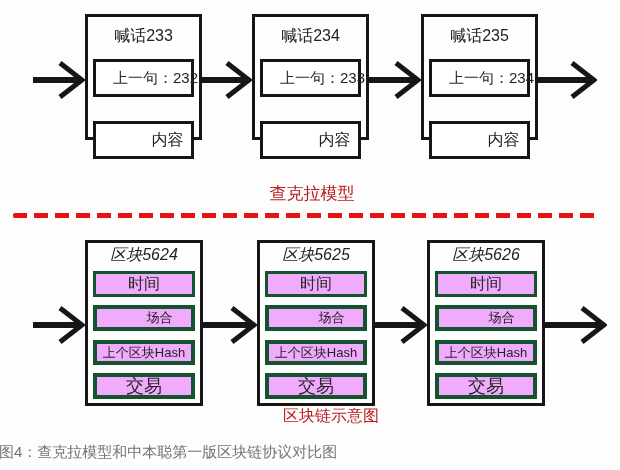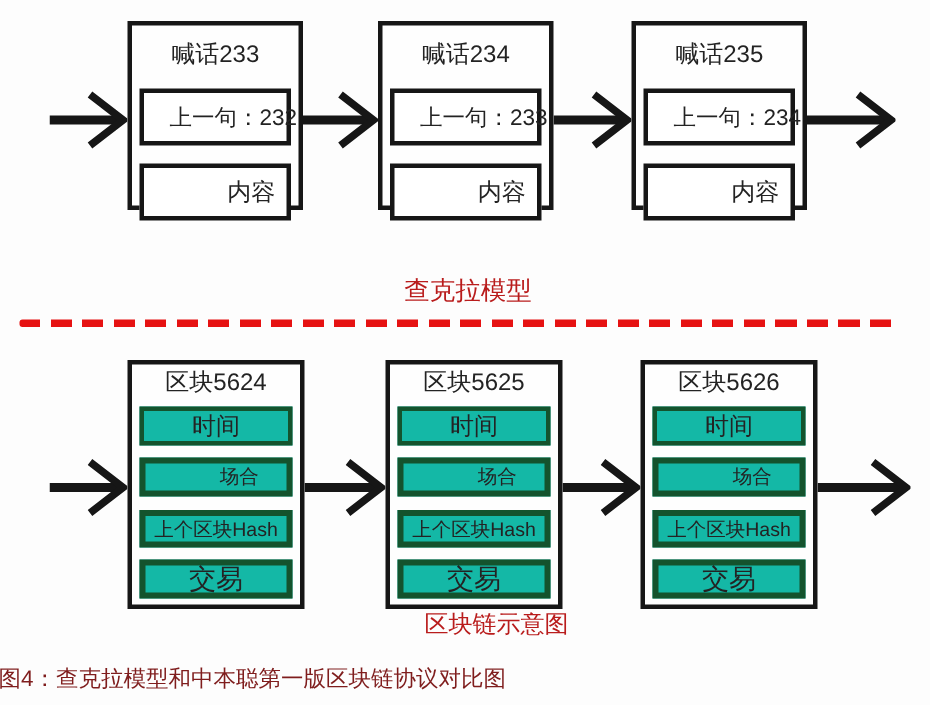--- a/index.html
+++ b/index.html
@@ -14,41 +14,41 @@
   .bottom-row { top:240px; padding-left:33px; }
   .arrow { flex:none; display:block; }
   .top-row .arrow { margin-top:46px; }
   .bottom-row .arrow { margin-top:65px; }
 
   
   .shout-box { flex:none; width:117px; height:126px; border:3px solid #161616; background:#fefefe; padding:0 5px; }
   .shout-title { height:38px; display:flex; align-items:center; justify-content:center; font-size:16px; }
   .shout-field { height:38px; border:3px solid #161616; display:flex; align-items:center; justify-content:center; font-size:15px; background:#fff; }
   .shout-field.prev { margin-top:4px; white-space:nowrap;padding-left:24px; }
-  .shout-field.content { margin-top:12px; font-size:16px;padding-left:48px; }
+  .shout-field.content { margin-top:24px; font-size:16px;padding-left:48px; }
 
   
   .block-box { flex:none; width:118px; height:166px; border:3px solid #161616; background:#fefefe; padding:0 5px; }
-  .block-title { height:24px; display:flex; align-items:center; justify-content:center; font-size:16px; }
-  .block-field { border:4px solid #14532d; display:flex; align-items:center; justify-content:center; background:#14b8a6; }
+  .block-title { height:24px; display:flex; align-items:center; justify-content:center; font-size:16px;font-style:italic; }
+  .block-field { border:4px solid #14532d; display:flex; align-items:center; justify-content:center; background:#f0abfc; }
   .block-field.time { margin-top:4px; height:26px; border-width:3px; font-size:16px; }
   .block-field.f1 { margin-top:8px; height:26px; font-size:13px;padding-left:31px; }
   .block-field.f2 { margin-top:9px; height:25px; font-size:13px; }
   .block-field.f3 { margin-top:8px; height:26px; font-size:18px; }
 
   .diagram-label { position:absolute; transform:translateX(-50%); white-space:nowrap; color:#b91c1c; }
   .chakra-label { left:312px; top:182px; font-size:17px; }
   .blockchain-label { left:331px; top:406px; font-size:16px; }
 
   .divider {
     position:absolute; left:13px; top:213px; width:585px; height:5px;
     background:repeating-linear-gradient(90deg, var(--divider-color,#e61212) 0 14px, transparent 14px 21px);
     border-radius:2px;
   }
-  .caption { position:absolute; left:-1px; top:443px; font-size:15px; color:#7f1d1d; white-space:nowrap; }
+  .caption { position:absolute; left:-1px; top:443px; font-size:15px; color:#737373; white-space:nowrap; }
 </style>
 </head>
 <body>
 
 <div class="canvas">
 
   <section class="row top-row">
 
     <svg class="arrow" width="52" height="40" viewBox="0 0 52 40">
       <path d="M0 20 H47" stroke="#161616" stroke-width="6" fill="none"></path>

